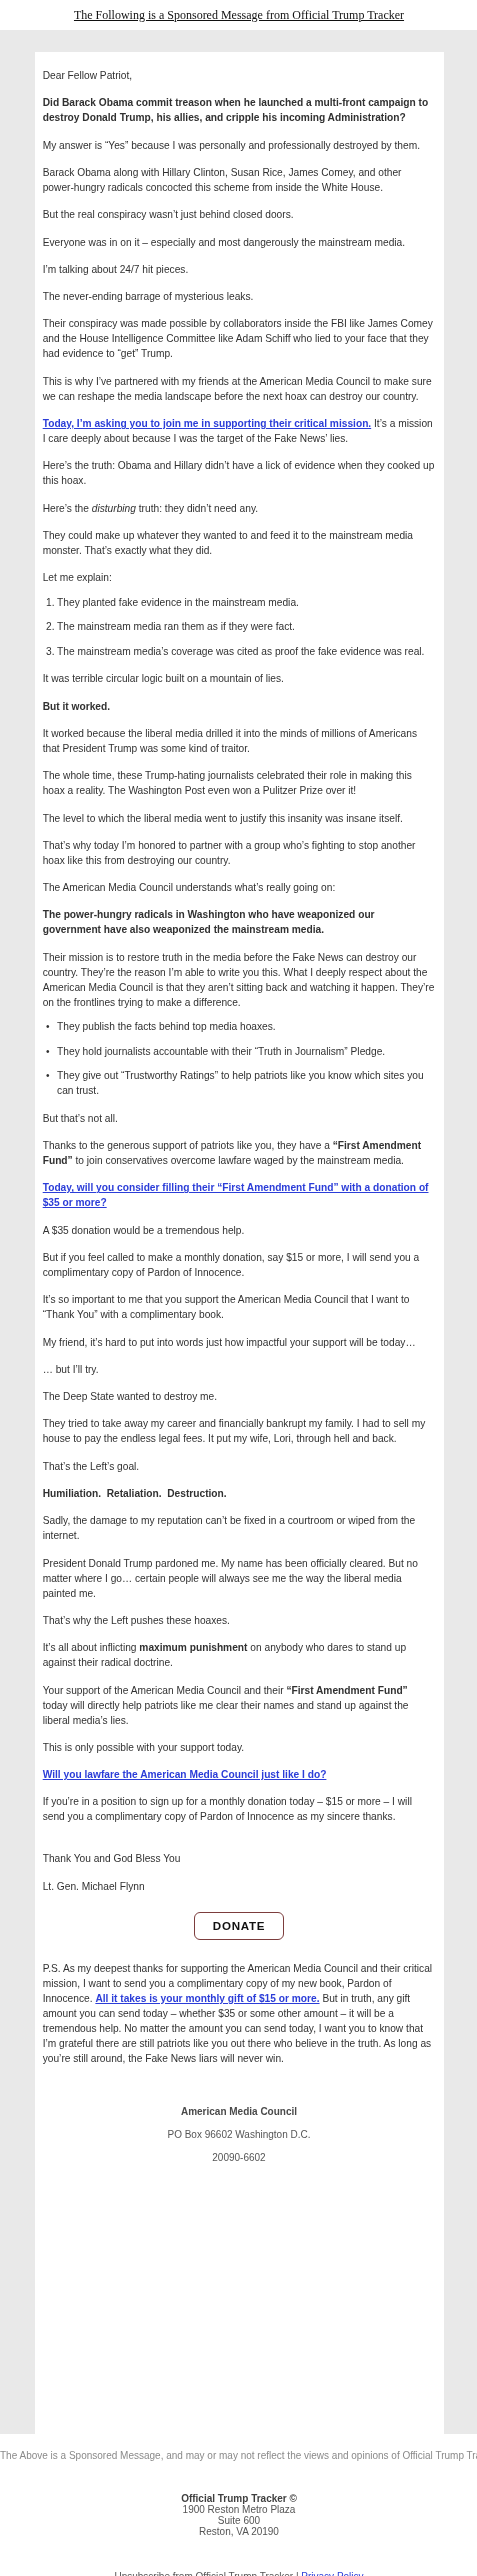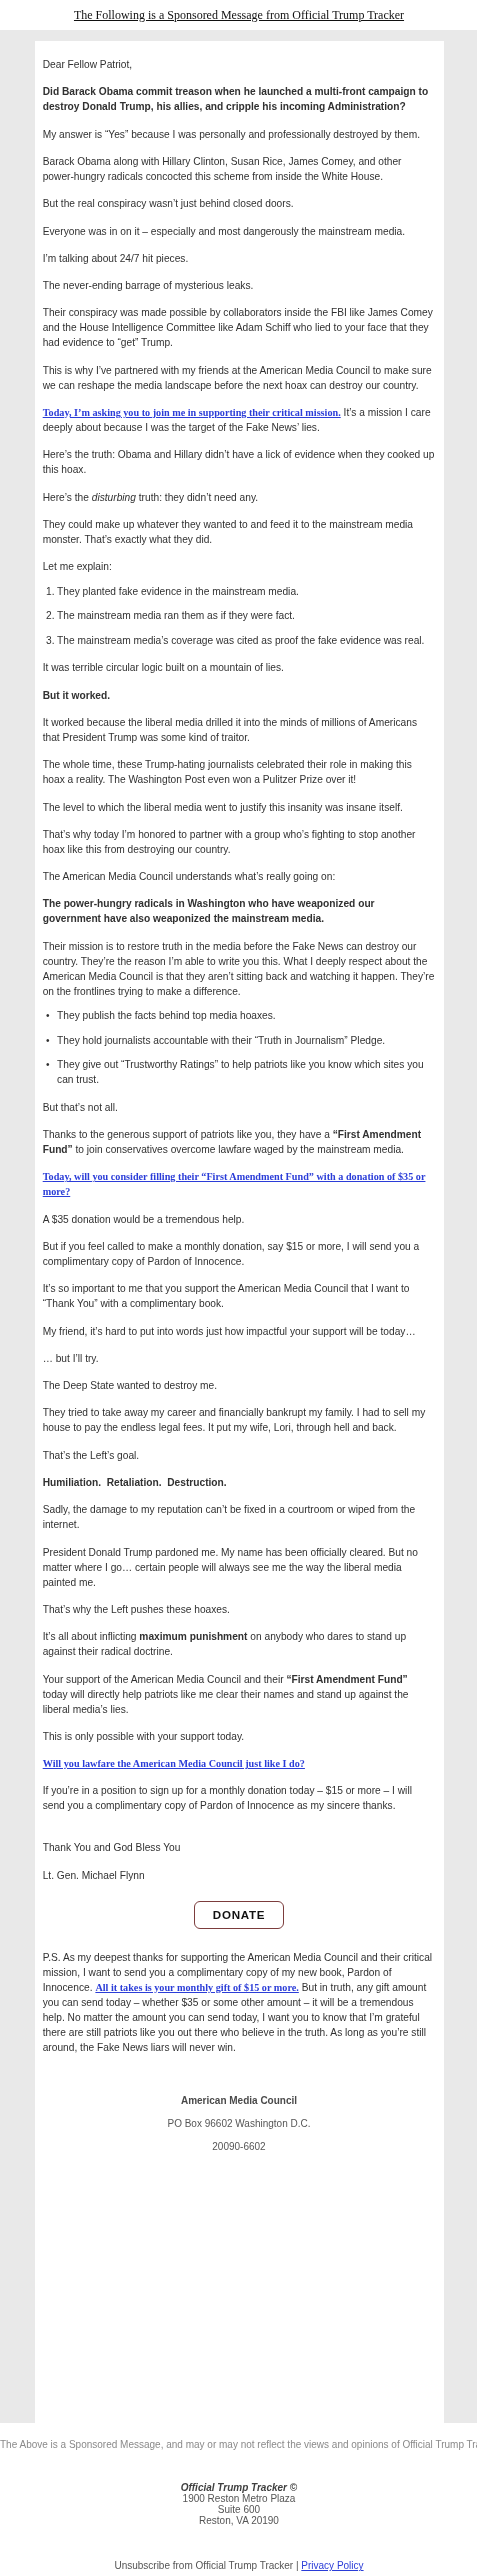--- a/index.html
+++ b/index.html
@@ -21,21 +21,21 @@
   .banner .banner-text {
     font-family: "Liberation Serif", serif;
     font-size: 12px;
     line-height: 18px;
     color: #111111;
     text-decoration: underline;
   }
   
   .email-wrap {
     background: var(--email-bg);
-    padding-top: 11px;
+    padding-top: 22px;
   }
   .card {
     width: 409px;
     margin: 0 auto;
     background: var(--card-bg);
     min-height: 2382px;
     box-sizing: border-box;
     padding: 11px 8.2px 0;
     display: flex;
     flex-direction: column;
@@ -49,21 +49,20 @@
   }
   .email-body .para:first-child { margin-top: 5.5px; }
   .para.gap-lg { margin-top: 27px; }
   .b { font-weight: bold; }
   .i { font-style: italic; }
   a.lnk {
     color: var(--link-blue);
     font-weight: bold;
     text-decoration: underline;
     cursor: pointer;
-    font-family: Liberation Serif, serif;
   }
   .list { margin: 0; }
   .list-row {
     display: flex;
     margin-top: 9.6px;
     font-size: 10.2px;
     line-height: 15px;
     color: var(--text);
     padding-left: 3.4px;
   }
@@ -118,21 +117,20 @@
   }
   .footer-address {
     margin-top: 31px;
     font-size: 10px;
     line-height: 11px;
     color: #555555;
   }
   .footer-address .org {
     font-weight: bold;
     color: #3f3f3f;
-    font-style: italic;
   }
   .unsub {
     margin-top: 34px;
     font-size: 10px;
     line-height: 12.3px;
     color: #555555;
   }
   .unsub a.gray-link {
     color: #555555;
     text-decoration: none;

